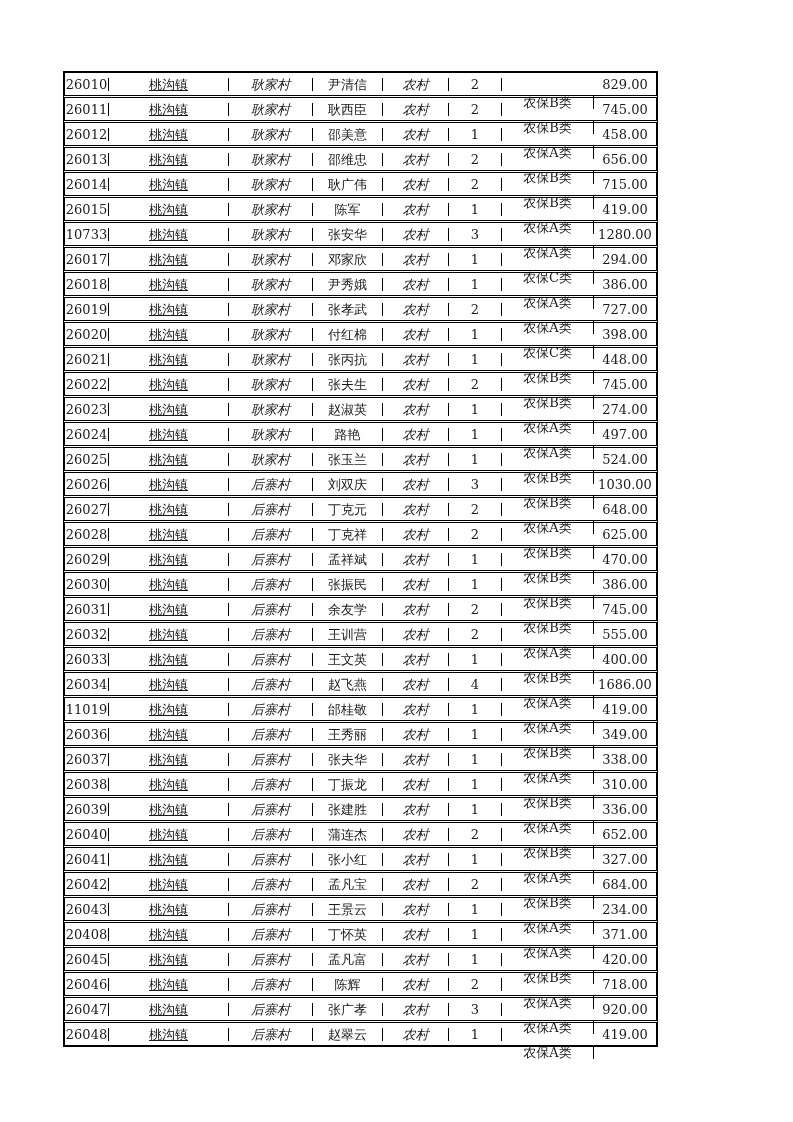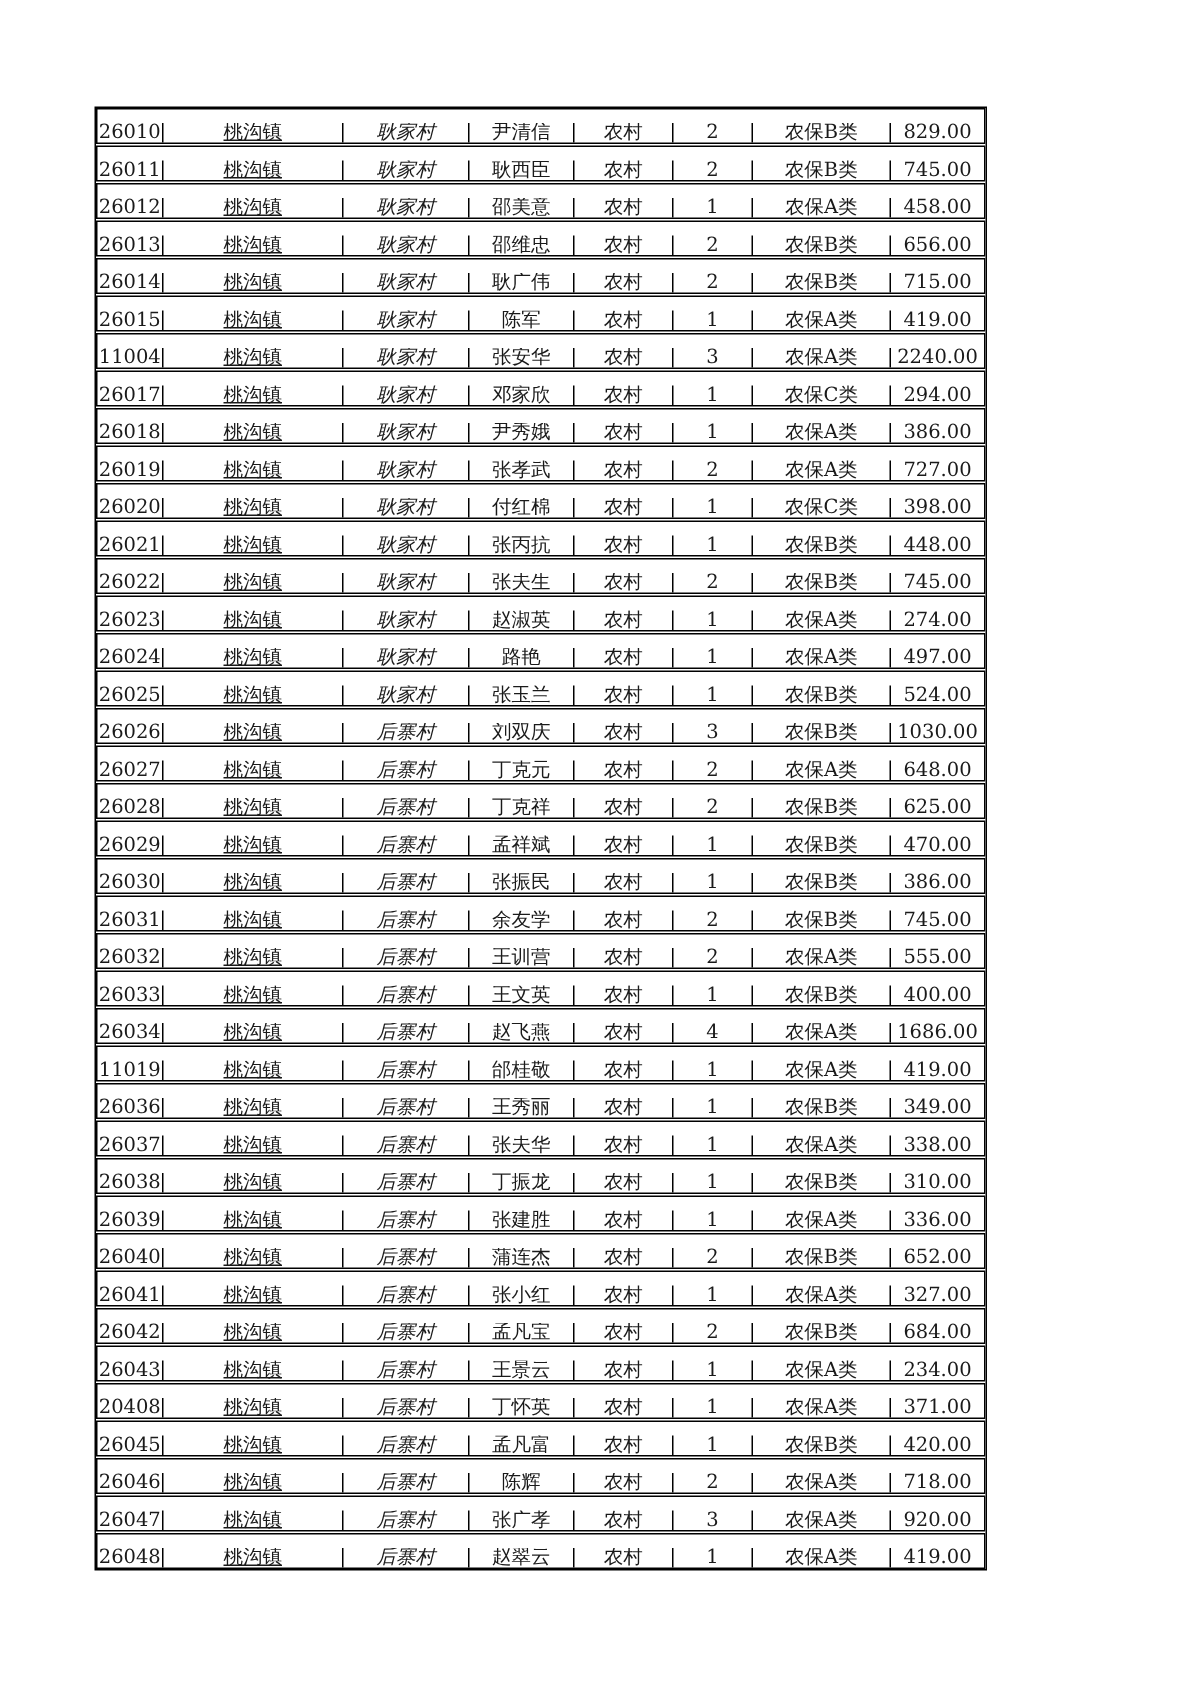--- a/index.html
+++ b/index.html
@@ -24,21 +24,21 @@
     border: 1px solid #000000;
     box-sizing: content-box;
     background: #ffffff;
   }
   .trow {
     display: flex;
     height: 24px;
     box-sizing: border-box;
     border: 1px solid #000000;
     margin-bottom: 1px;
-    align-items: flex-end;
+    align-items: center;
     background: #ffffff;
   }
   .trow:last-child {
     margin-bottom: 0;
   }
   .tcell {
     display: flex;
     align-items: center;
     justify-content: center;
     box-sizing: border-box;
@@ -46,21 +46,21 @@
     font-size: 13px;
     line-height: 1;
     color: #1a1a1a;
     white-space: nowrap;
     overflow: hidden;
   }
   .c0 { width: 44px; }
   .c1 { width: 120px; text-decoration: underline; }
   .c2 { width: 84px; font-style: italic; }
   .c3 { width: 70px; }
-  .c4 { width: 66px; }
+  .c4 { width: 66px; font-style: italic; }
   .c5 { width: 53px; }
   .c6 { width: 92px; margin-top: 36px; }
   .c7 { flex: 1; border-right: none; }
 </style>
 </head>
 <body>
 
 <div class="page">
   <div class="benefits-table" id="table-body">
       <div class="trow">
@@ -117,28 +117,28 @@
     <div class="tcell c0">26015</div>
     <div class="tcell c1">桃沟镇</div>
     <div class="tcell c2">耿家村</div>
     <div class="tcell c3">陈军</div>
     <div class="tcell c4">农村</div>
     <div class="tcell c5">1</div>
     <div class="tcell c6">农保A类</div>
     <div class="tcell c7">419.00</div>
   </div>
       <div class="trow">
-    <div class="tcell c0">11004</div>
+    <div class="tcell c0">10733</div>
     <div class="tcell c1">桃沟镇</div>
     <div class="tcell c2">耿家村</div>
     <div class="tcell c3">张安华</div>
     <div class="tcell c4">农村</div>
     <div class="tcell c5">3</div>
     <div class="tcell c6">农保A类</div>
-    <div class="tcell c7">2240.00</div>
+    <div class="tcell c7">1280.00</div>
   </div>
       <div class="trow">
     <div class="tcell c0">26017</div>
     <div class="tcell c1">桃沟镇</div>
     <div class="tcell c2">耿家村</div>
     <div class="tcell c3">邓家欣</div>
     <div class="tcell c4">农村</div>
     <div class="tcell c5">1</div>
     <div class="tcell c6">农保C类</div>
     <div class="tcell c7">294.00</div>

